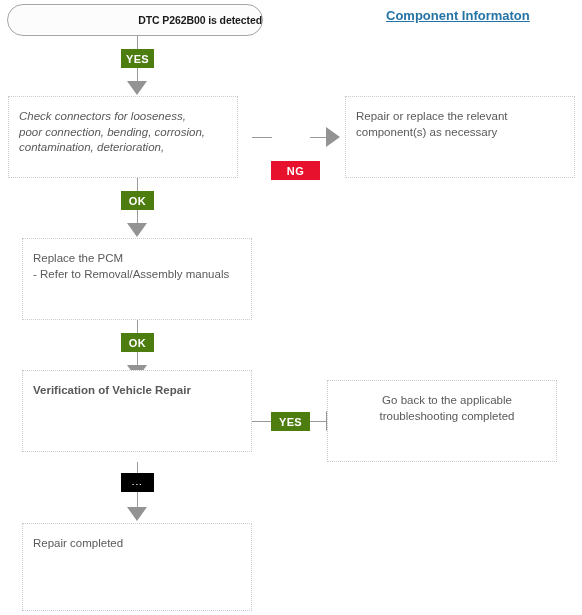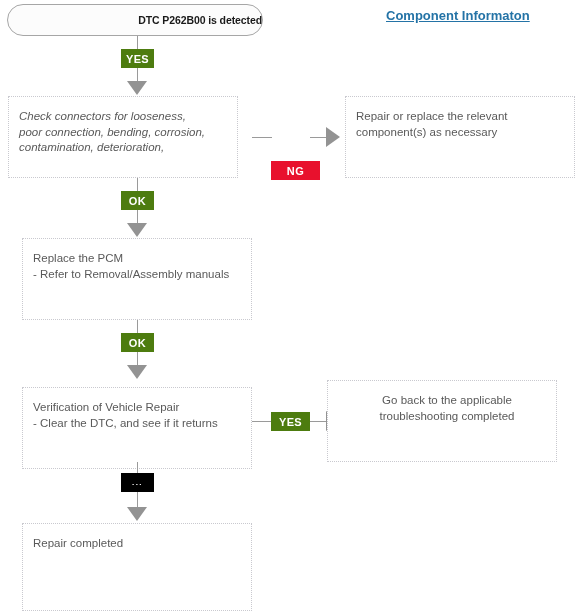--- a/index.html
+++ b/index.html
@@ -59,21 +59,21 @@
   .proc-box .line {
     font-size: 11.5px;
     color: #595959;
     line-height: 15.5px;
     white-space: nowrap;
   }
 
   .box-check      { left: 8px;  top: 96px;  width: 230px; height: 82px; font-style: italic; }
   .box-repair     { left: 345px; top: 96px;  width: 230px; height: 82px; }
   .box-pcm        { left: 22px;  top: 238px; width: 230px; height: 82px; }
-  .box-verify     { left: 22px;  top: 387px; width: 230px; height: 82px; }
+  .box-verify     { left: 22px;  top: 370px; width: 230px; height: 82px; font-weight: bold; }
   .box-goback     { left: 327px; top: 380px; width: 230px; height: 82px; text-align: center; }
   .box-completed  { left: 22px;  top: 523px; width: 230px; height: 88px; }
 
   
   .vline {
     position: absolute;
     width: 1px;
     background: #9a9a9a;
   }
   .hline {
@@ -176,21 +176,20 @@
     <div class="line">- Refer to Removal/Assembly manuals</div>
   </div>
 
   <div class="vline" style="left:137px; top:320px; height:14px;"></div>
   <div class="badge badge-ok b-ok2">OK</div>
   <div class="vline" style="left:137px; top:352px; height:14px;"></div>
   <div class="arrow-down" style="left:127px; top:365px;"></div>
 
   <div class="proc-box box-verify">
     <div class="line">Verification of Vehicle Repair</div>
-    <div class="line">- Clear the DTC, and see if it returns</div>
   </div>
 
   <div class="hline" style="left:252px; top:421px; width:20px;"></div>
   <div class="badge badge-yes b-yes2">YES</div>
   <div class="hline" style="left:310px; top:421px; width:16px;"></div>
   <div class="arrow-right" style="left:326px; top:411px;"></div>
 
   <div class="proc-box box-goback">
     <div class="line">Go back to the applicable</div>
     <div class="line">troubleshooting completed</div>

